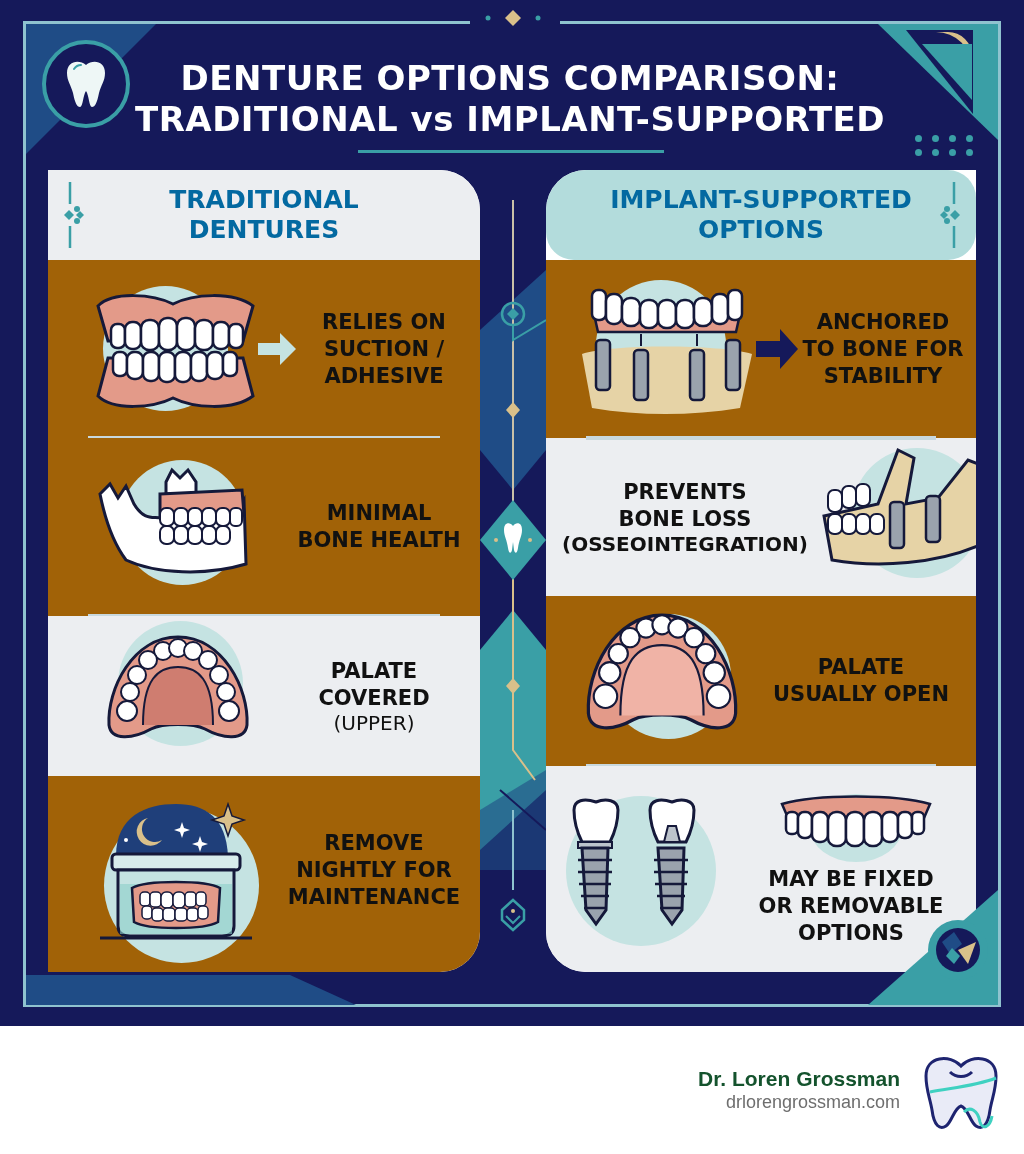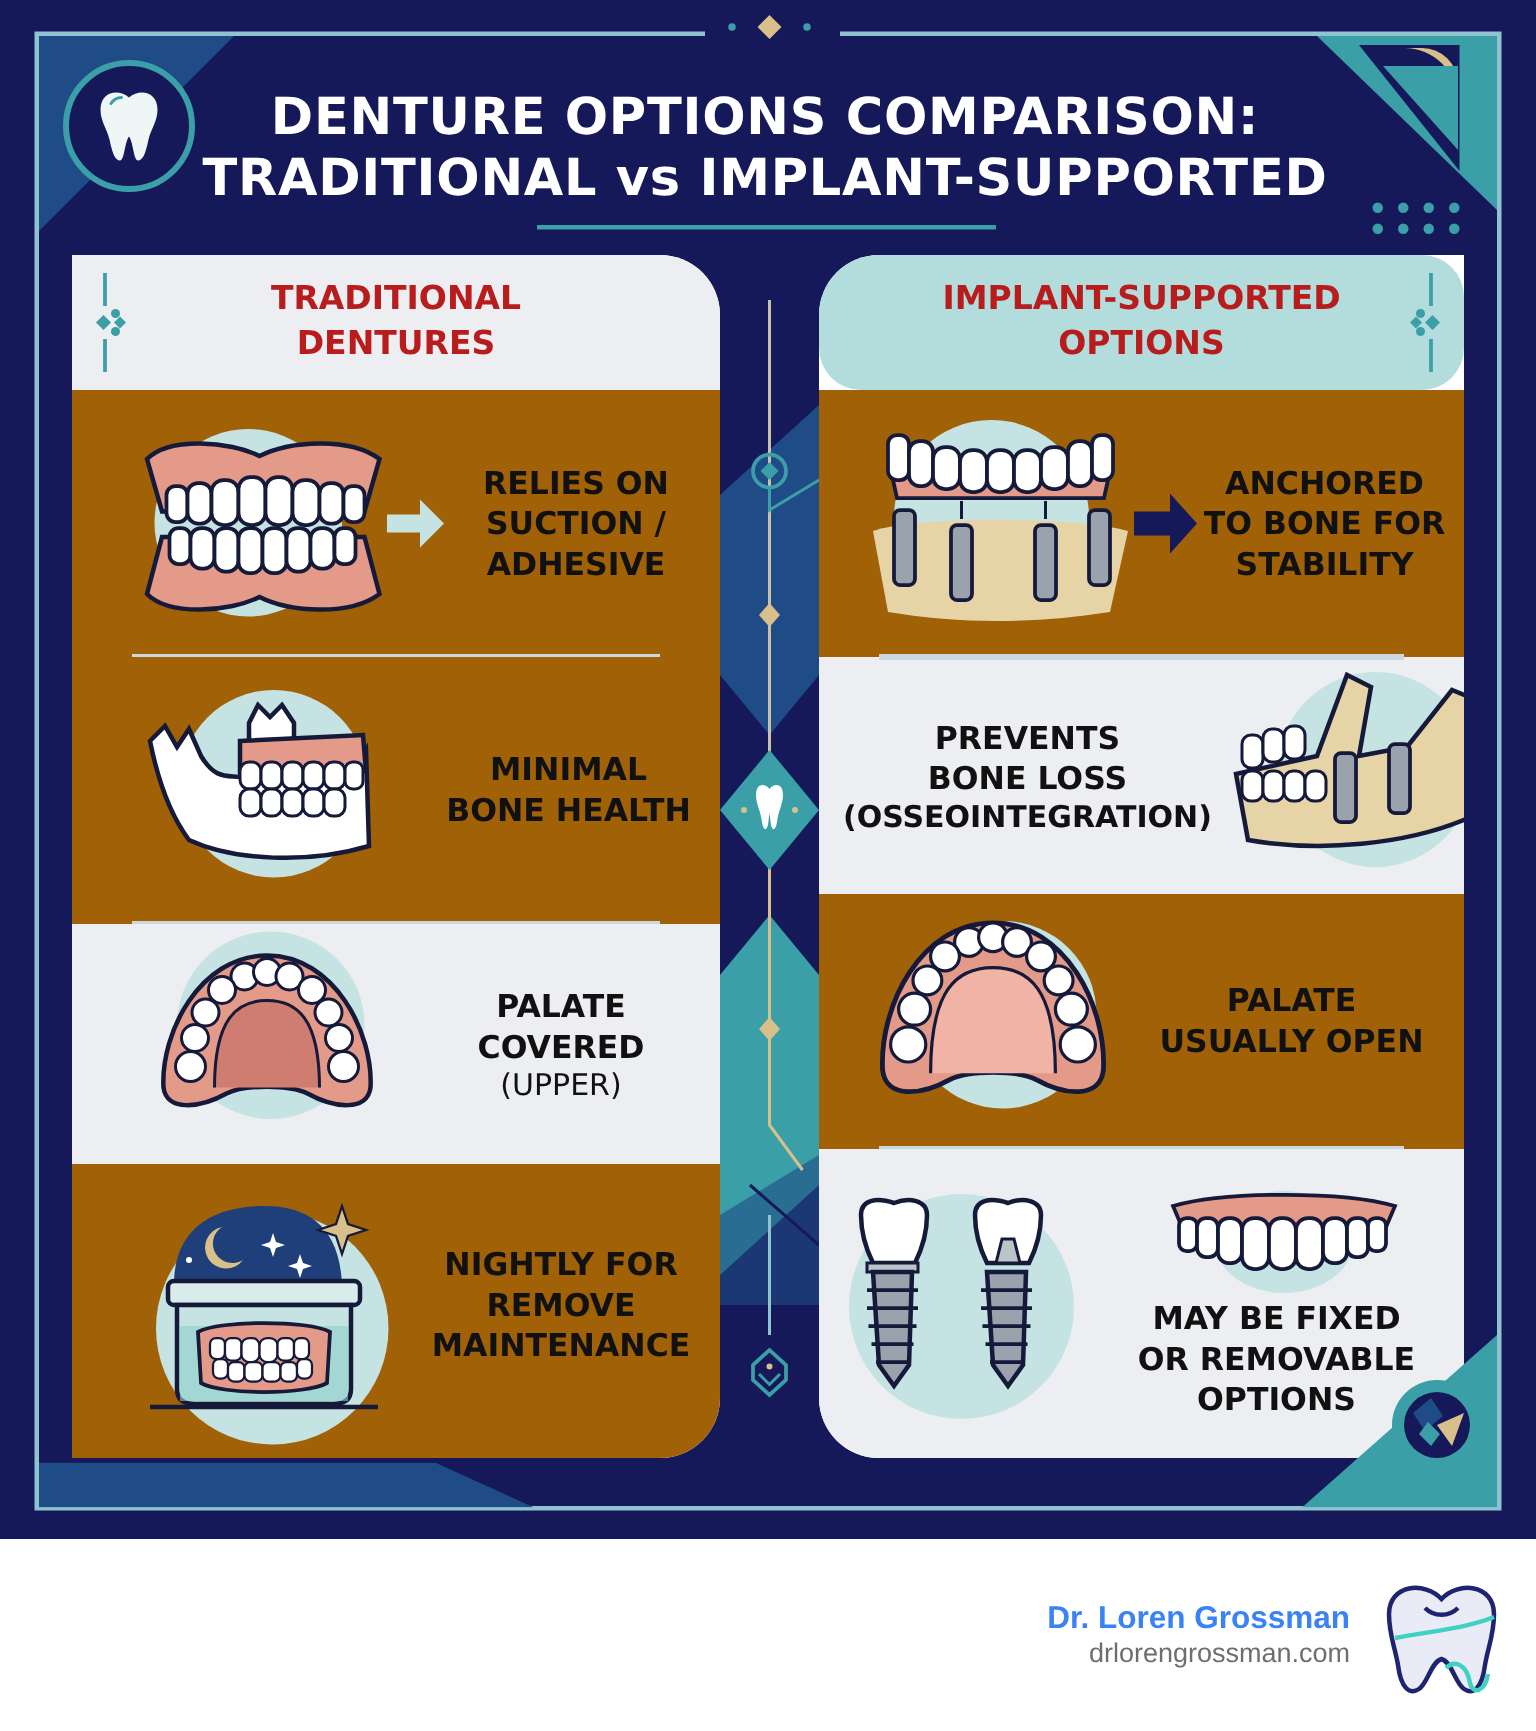--- a/index.html
+++ b/index.html
@@ -16,21 +16,21 @@
 
   .logo-circle { position: absolute; left: 42px; top: 40px; width: 88px; height: 88px; border-radius: 50%; border: 4px solid #3a9fa6; background: #15195a; display: flex; align-items: center; justify-content: center; }
 
   .title { position: absolute; left: 130px; top: 58px; width: 760px; text-align: center; color: #ffffff; font-weight: bold; font-size: 34px; line-height: 41px; letter-spacing: 0.5px; }
   .title-rule { position: absolute; left: 358px; top: 150px; width: 306px; height: 3px; background: #3a9fa6; }
   .top-ornament { position: absolute; left: 480px; top: 10px; width: 66px; height: 16px; }
 
   .panel { position: absolute; top: 170px; width: 432px; height: 802px; overflow: hidden; }
   .panel.left { left: 48px; border-radius: 0 40px 40px 0; background: #ffffff; }
   .panel.right { left: 546px; width: 430px; border-radius: 40px 0 0 40px; background: #ffffff; }
-  .panel-head { height: 90px; display: flex; align-items: center; justify-content: center; text-align: center; font-weight: bold; font-size: 22px; line-height: 30px; color: #b91c1c; position: relative; }
+  .panel-head { height: 90px; display: flex; align-items: center; justify-content: center; text-align: center; font-weight: bold; font-size: 25px; line-height: 30px; color: #0369a1; position: relative; }
   .left .panel-head { background: #eceef1; }
   .right .panel-head { background: #b3dcdc; border-radius: 28px; }
   .head-ornament { position: absolute; top: 10px; width: 30px; height: 70px; }
   .left .head-ornament { left: 10px; }
   .right .head-ornament { right: 10px; }
 
   .row { height: 178px; display: flex; align-items: center; position: relative; }
   .row.shade { background: #eceef1; }
   .row.white { background: #a16207; }
   .row .divider { position: absolute; left: 40px; right: 40px; bottom: 0; height: 2px; background: #c8d8de; }
@@ -40,21 +40,21 @@
   .row-text .sub { font-size: 20px; font-weight: normal; display: block; line-height: 22px; }
   .row-text .sub-b { font-weight: bold; }
 
   .center-col { position: absolute; left: 480px; top: 170px; width: 66px; height: 820px; }
   .kingston { position: absolute; left: 405px; top: 975px; width: 220px; height: 32px; background: #b3dcdc; display: flex; align-items: center; justify-content: center; font-weight: bold; font-size: 17px; color: #15195a; letter-spacing: 0.5px; clip-path: polygon(6% 0, 94% 0, 100% 50%, 94% 100%, 6% 100%, 0 50%); }
   .bottom-left-band { position: absolute; left: 26px; top: 975px; width: 330px; height: 30px; background: #1f4c86; clip-path: polygon(0 0, 80% 0, 100% 100%, 0 100%); }
   .bottom-right-band { position: absolute; right: 26px; top: 890px; width: 130px; height: 115px; background: #3a9fa6; clip-path: polygon(100% 0, 100% 100%, 0 100%, 40% 60%); }
   .bottom-badge { position: absolute; left: 928px; top: 920px; width: 60px; height: 60px; border-radius: 50%; background: #3a9fa6; display: flex; align-items: center; justify-content: center; }
 
   .footer { position: absolute; left: 0; top: 1026px; width: 1024px; height: 128px; background: #ffffff; }
-  .footer-name { position: absolute; right: 124px; top: 41px; font-family: "Liberation Sans", sans-serif; font-weight: bold; font-size: 21px; color: #3b82f6; text-align: right; }
+  .footer-name { position: absolute; right: 124px; top: 41px; font-family: "Liberation Sans", sans-serif; font-weight: bold; font-size: 21px; color: #14532d; text-align: right; }
   .footer-url { position: absolute; right: 124px; top: 66px; font-family: "Liberation Sans", sans-serif; font-size: 18px; color: #6e6e6e; text-align: right; }
   .footer-logo { position: absolute; left: 920px; top: 1052px; width: 82px; height: 82px; }
 </style>
 </head>
 <body>
 
 <div class="poster">
   <div class="corner-tl"></div>
   <div class="frame"></div>
   <div class="frame-gap"></div>
@@ -231,22 +231,22 @@
               <rect x="56" y="112" width="11" height="13" rx="4"></rect>
             <rect x="67" y="112" width="12" height="13" rx="4"></rect>
               <rect x="79" y="112" width="12" height="13" rx="4"></rect>
             <rect x="91" y="112" width="11" height="13" rx="4"></rect>
               <rect x="102" y="110" width="10" height="13" rx="4"></rect>
           </g>
           <line x1="4" y1="142" x2="156" y2="142" stroke="#15193a" stroke-width="3"></line>
         </svg>
       </div>
       <div class="row-text" style="padding-top:40px;padding-left:20px">
+        <div>REMOVE</div>
         <div>NIGHTLY FOR</div>
-        <div>REMOVE</div>
         <div>MAINTENANCE</div>
       </div>
     </div>
   </div>
 
   <svg class="center-col" viewBox="0 0 66 820">
     <polygon points="0,160 66,100 66,280 33,320 0,280" fill="#1f4c86"></polygon>
     <polygon points="0,480 33,440 66,480 66,620 0,680" fill="#3a9fa6"></polygon>
     <polygon points="0,640 66,600 66,700 0,700" fill="#1f4c86" opacity="0.6"></polygon>
     <line x1="33" y1="30" x2="33" y2="340" stroke="#c9c1a8" stroke-width="2"></line>

